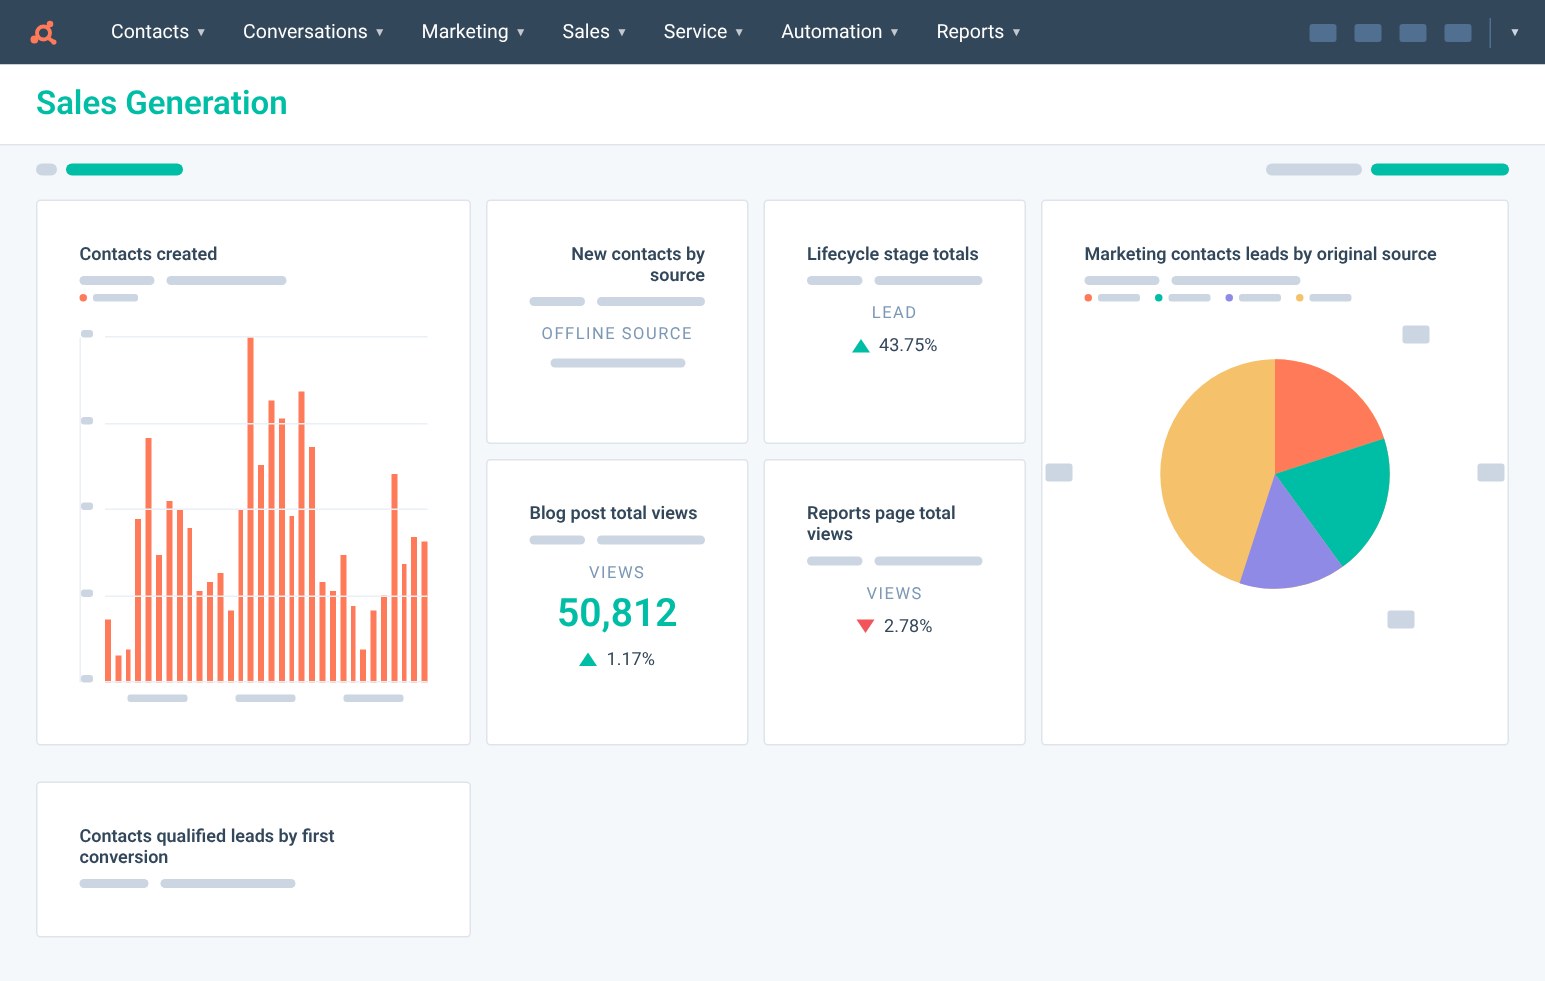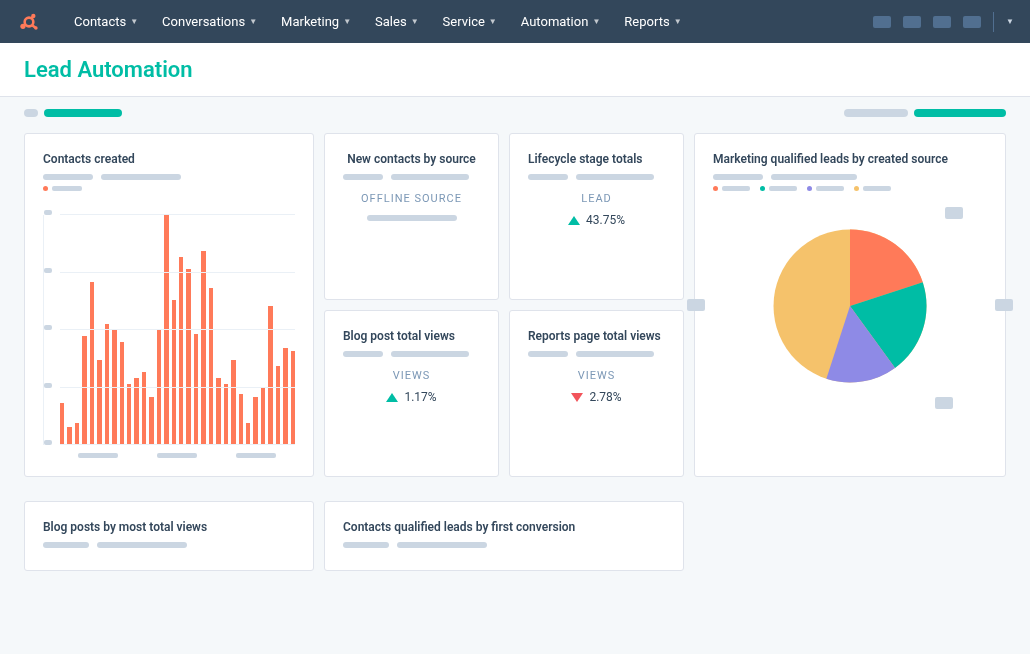--- a/index.html
+++ b/index.html
@@ -26,21 +26,21 @@
 .btn-outline .tri { width: 0; height: 0; border-left: 4px solid transparent; border-right: 4px solid transparent; border-top: 5px solid #ff7a59; }
 .btn-primary { background: #ff7a59; color: #fff; border: none; border-radius: 3px; height: 26px; padding: 0 14px; font-size: 11px; font-weight: 500; cursor: pointer; }
 
 .filter-row { padding: 12px 24px 8px; display: flex; justify-content: space-between; align-items: center; }
 .filter-left, .filter-right { display: flex; gap: 6px; align-items: center; }
 .fpill { height: 8px; border-radius: 4px; }
 .fpill.teal { background: #00bda5; }
 .fpill.grey { background: #cbd6e2; }
 
 .grid { padding: 8px 24px 24px; display: grid; grid-template-columns: 290px 175px 175px 1fr; gap: 10px; }
-.card { background: #fff; border: 1px solid #dfe3eb; border-radius: 3px; padding: 18px; }
+.card { background: #fff; border: 1px solid #dfe3eb; border-radius: 3px; padding: 28px; }
 .card-title { font-size: 12px; font-weight: 600; color: #33475b; margin-bottom: 8px; }
 .skel-row { display: flex; gap: 8px; margin-bottom: 4px; }
 .skel { height: 6px; background: #cbd6e2; border-radius: 3px; }
 
 .card.contacts { grid-row: span 2; }
 .legend-dot { display: flex; align-items: center; gap: 4px; margin-top: 6px; }
 .legend-dot .dot { width: 5px; height: 5px; border-radius: 50%; background: #ff7a59; }
 .legend-dot .lbl { width: 30px; height: 5px; background: #cbd6e2; border-radius: 2px; }
 
 .bar-chart { margin-top: 24px; position: relative; height: 230px; display: flex; align-items: flex-end; gap: 3px; padding-left: 16px; border-left: 1px solid #eaf0f6; }
@@ -119,21 +119,21 @@
     <div class="nav-pill"></div>
     <div class="nav-pill"></div>
     <div class="nav-pill"></div>
     <div class="nav-pill"></div>
     <div class="nav-divider"></div>
     <span class="nav-chev">▼</span>
   </div>
 </div>
 
 <div class="header">
-  <h1 class="page-title">Lead Automation</h1>
+  <h1 class="page-title">Sales Generation</h1>
 </div>
 
 <div class="filter-row">
   <div class="filter-left">
     <div class="fpill grey" style="width:14px"></div>
     <div class="fpill teal" style="width:78px"></div>
   </div>
   <div class="filter-right">
     <div class="fpill grey" style="width:64px"></div>
     <div class="fpill teal" style="width:92px"></div>
@@ -197,21 +197,21 @@
         <div class="bar" style="height: 41.0526%;"></div>
       </div>
     <div class="xlabels">
       <div class="xl"></div>
         <div class="xl"></div>
         <div class="xl"></div>
     </div>
   </div>
 
   <div class="card metric-card">
-    <div class="card-title" style="text-align:center">New contacts by source</div>
+    <div class="card-title" style="text-align:right">New contacts by source</div>
     <div class="skel-row">
         <div class="skel" style="width:40px"></div>
         <div class="skel" style="width:78px"></div>
       </div>
     <div class="metric-label">OFFLINE SOURCE</div>
     <div class="metric-foot">
         <div class="sk"></div>
       </div>
   </div>
 
@@ -222,21 +222,21 @@
         <div class="skel" style="width:78px"></div>
       </div>
     <div class="metric-label">LEAD</div>
     <div class="metric-change">
       <div class="tri-up"></div>
       <span>43.75%</span>
     </div>
   </div>
 
   <div class="card pie">
-    <div class="card-title">Marketing qualified leads by created source</div>
+    <div class="card-title">Marketing contacts leads by original source</div>
     <div class="skel-row">
         <div class="skel" style="width:50px"></div>
         <div class="skel" style="width:86px"></div>
       </div>
     <div class="pie-legend">
       <div class="li">
           <div class="d" style="background:#ff7a59"></div>
           <div class="l"></div>
         </div>
       <div class="li">
@@ -266,20 +266,21 @@
     </div>
   </div>
 
   <div class="card metric-card">
     <div class="card-title" style="text-align:left">Blog post total views</div>
     <div class="skel-row">
         <div class="skel" style="width:40px"></div>
         <div class="skel" style="width:78px"></div>
       </div>
     <div class="metric-label">VIEWS</div>
+    <div class="metric-value">50,812</div>
     <div class="metric-change">
       <div class="tri-up"></div>
       <span>1.17%</span>
     </div>
   </div>
 
   <div class="card metric-card">
     <div class="card-title" style="text-align:left">Reports page total views</div>
     <div class="skel-row">
         <div class="skel" style="width:40px"></div>
@@ -289,26 +290,19 @@
     <div class="metric-change">
       <div class="tri-down"></div>
       <span>2.78%</span>
     </div>
   </div>
 
 </div>
 
 <div class="row2">
   <div class="card">
-    <div class="card-title">Blog posts by most total views</div>
+    <div class="card-title">Contacts qualified leads by first conversion</div>
     <div class="skel-row">
         <div class="skel" style="width:46px"></div>
         <div class="skel" style="width:90px"></div>
       </div>
   </div>
-  <div class="card">
-    <div class="card-title">Contacts qualified leads by first conversion</div>
-    <div class="skel-row">
-        <div class="skel" style="width:46px"></div>
-        <div class="skel" style="width:90px"></div>
-      </div>
-  </div>
 </div>
 
 </body></html>

